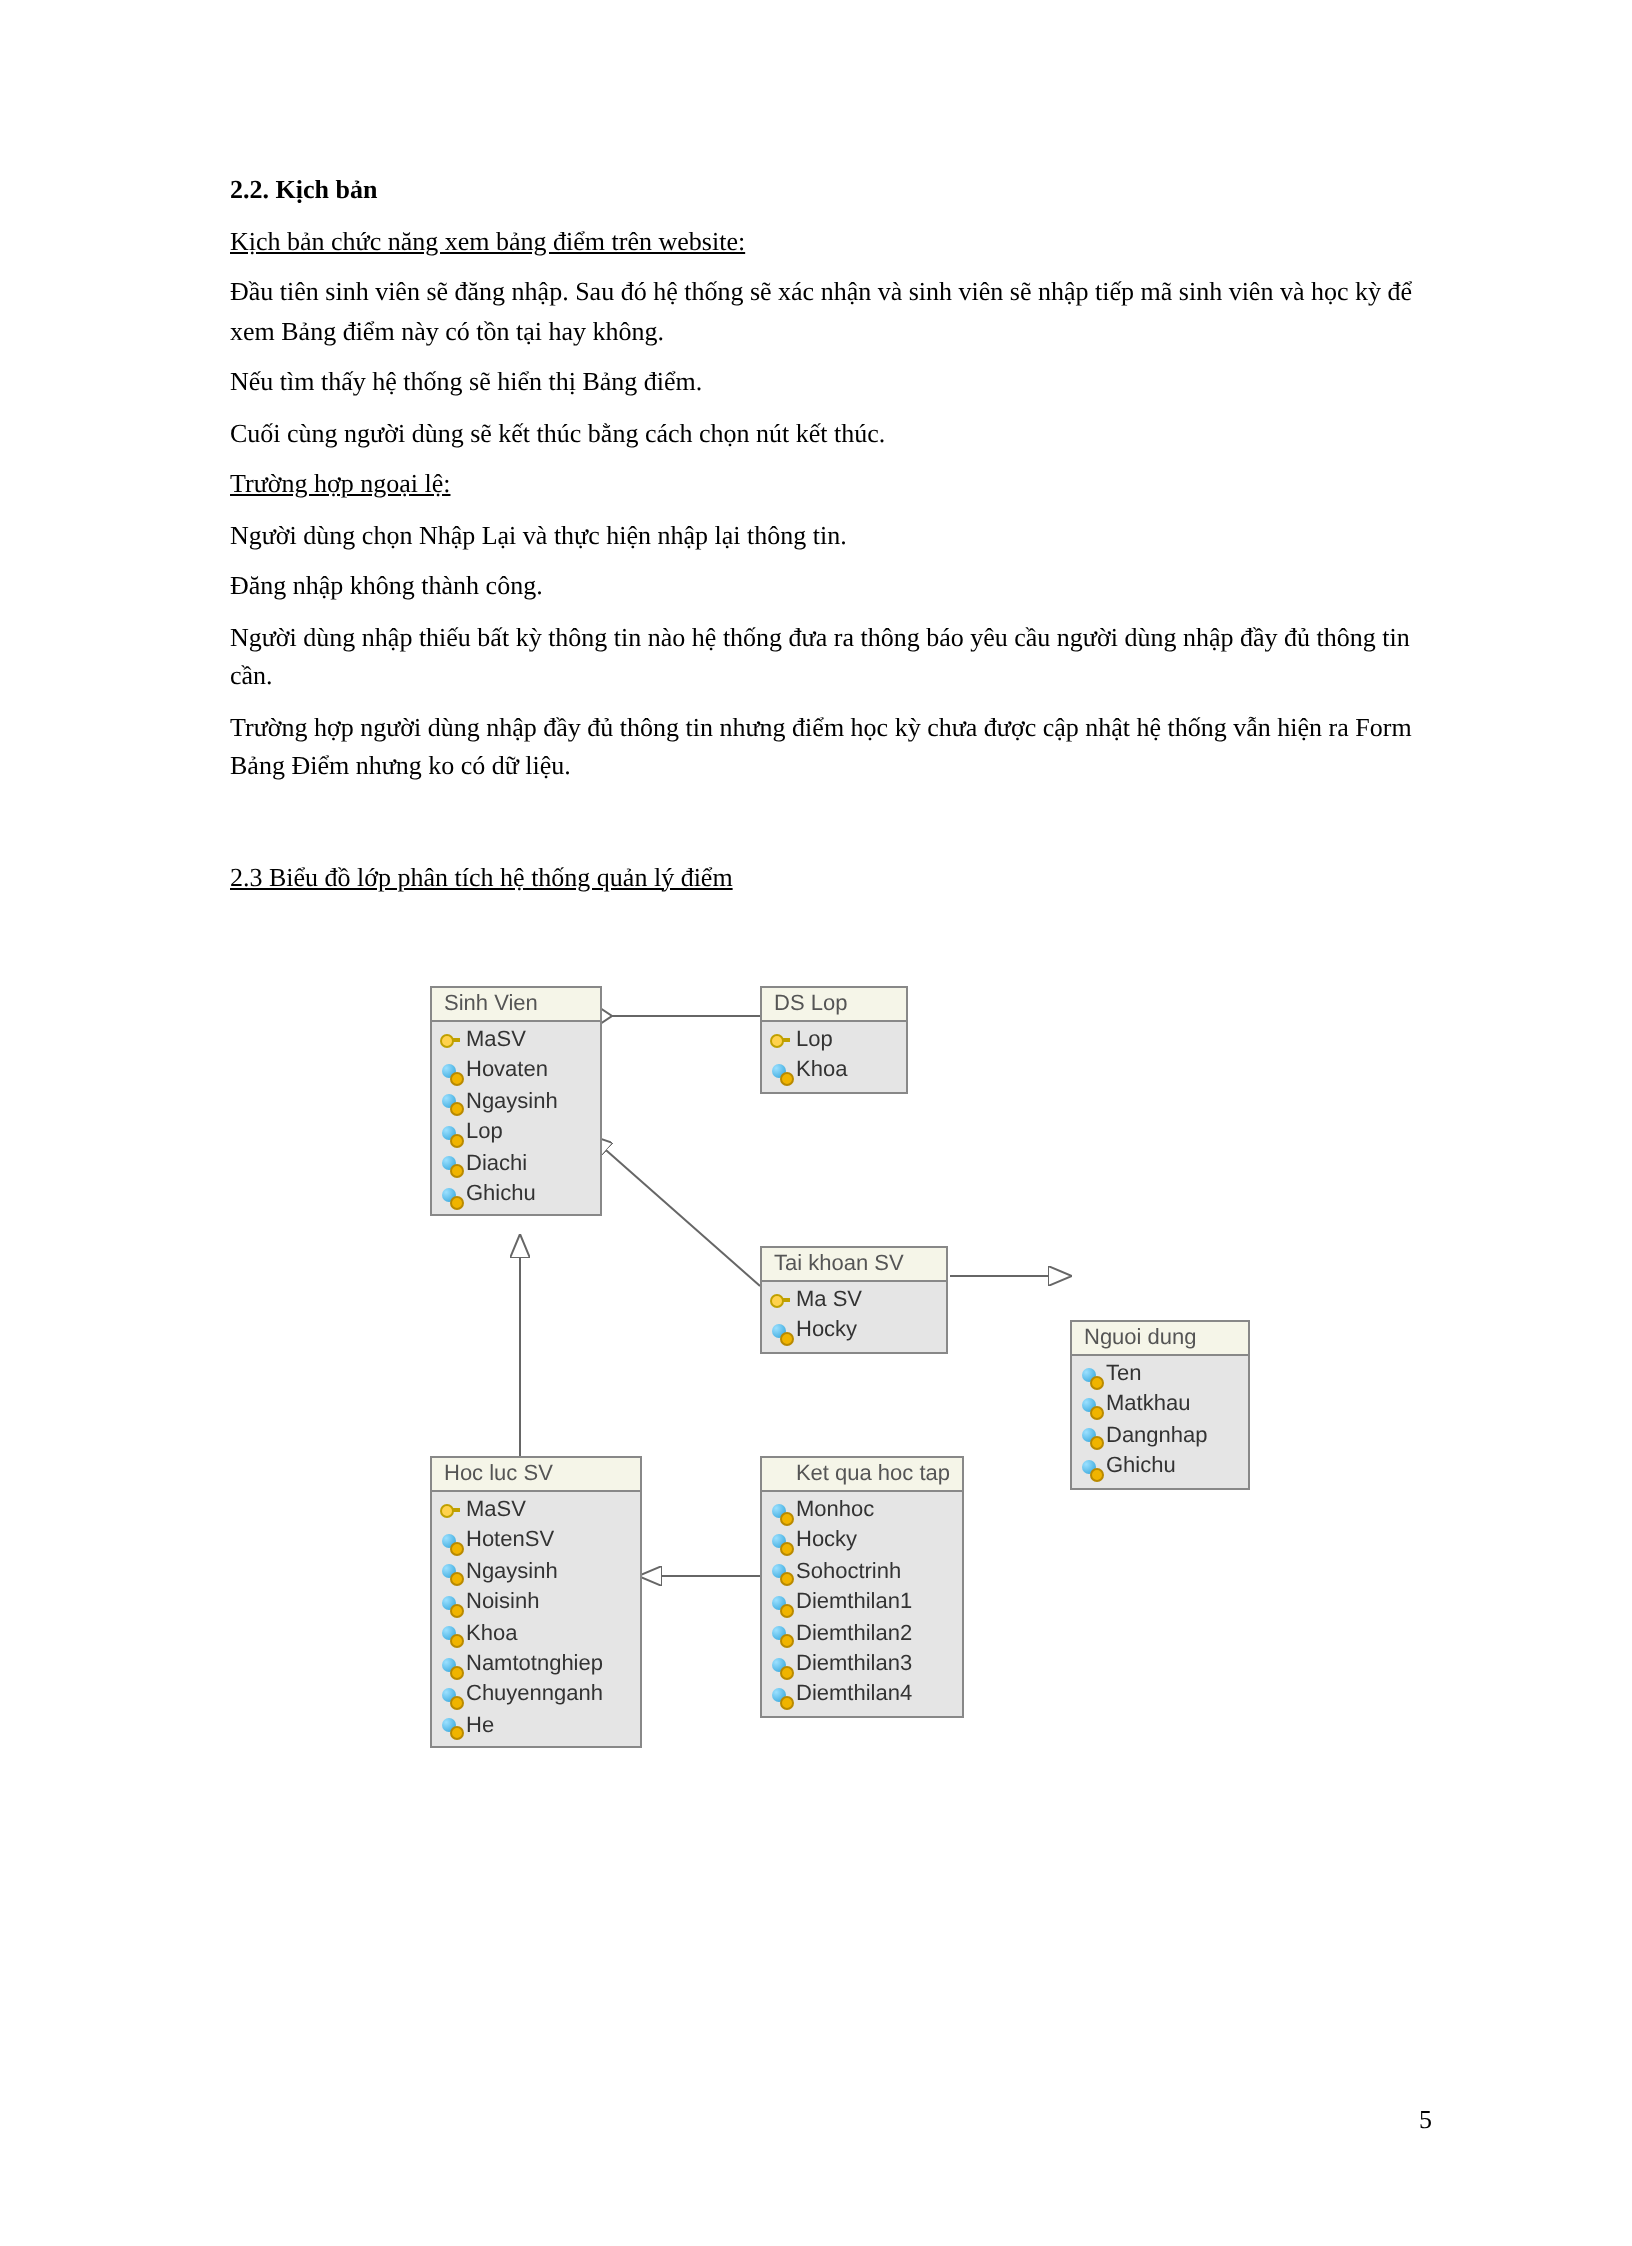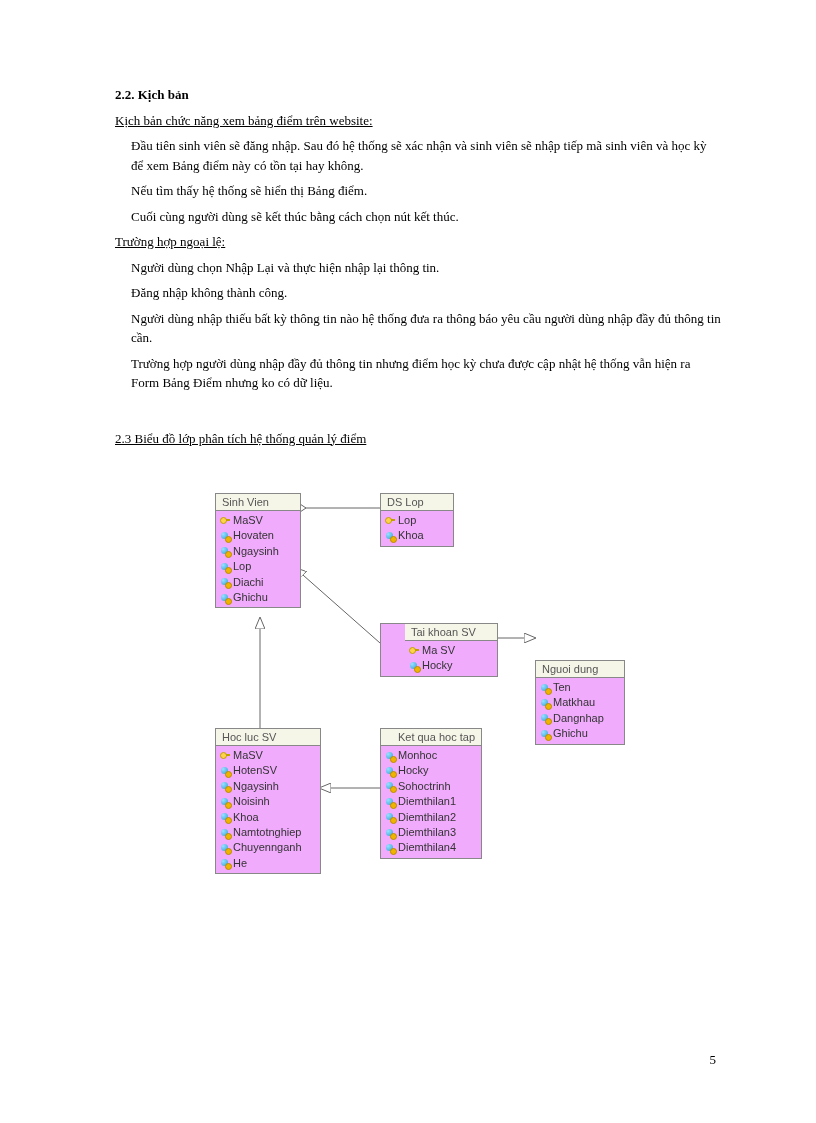--- a/index.html
+++ b/index.html
@@ -23,34 +23,34 @@
   .h-uline {
     text-decoration: underline;
     margin: 0 0 6px 0;
   }
   .h-section {
     font-weight: normal;
     text-decoration: underline;
     margin: 0 0 10px 0;
   }
   p {
-    margin: 0 0 6px 16px;
+    margin: 0 0 6px 0;
     line-height: 1.5;
   }
   .gap30 { height: 30px; }
   .diagram {
     position: relative;
     margin-left: 50px;
     width: 480px;
     height: 410px;
   }
   .uml-class {
     position: absolute;
     border: 1px solid #888;
-    background: #f0abfc;
+    background: #e5e5e5;
     font-family: Arial, sans-serif;
     font-size: 11px;
     color: #333;
   }
   .uml-title {
     background: #f5f5e8;
     border-bottom: 1px solid #888;
     padding: 2px 6px;
     color: #555;
   }
@@ -195,21 +195,21 @@
             <span class="ico ico-key"></span>
             <span>Lop</span>
           </div>
           <div class="attr">
             <span class="ico ico-attr"></span>
             <span>Khoa</span>
           </div>
         </div>
     </div>
 
-    <div class="uml-class" style="left:215px; top:135px; width:92px;padding-left:24px;">
+    <div class="uml-class" style="left:215px; top:135px; width:92px;">
       <div class="uml-title">Tai khoan SV</div>
       <div class="uml-body">
           <div class="attr">
             <span class="ico ico-key"></span>
             <span>Ma SV</span>
           </div>
           <div class="attr">
             <span class="ico ico-attr"></span>
             <span>Hocky</span>
           </div>

